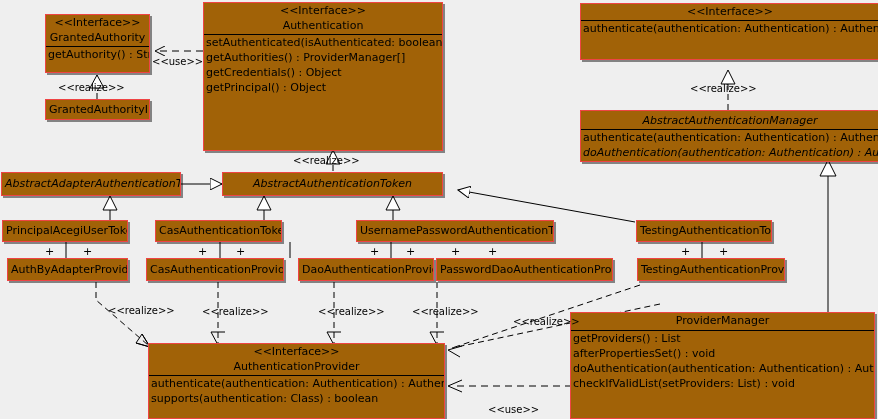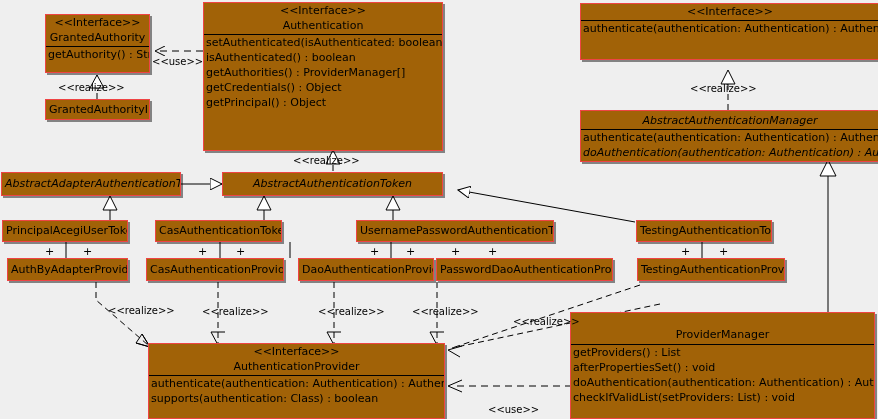--- a/index.html
+++ b/index.html
@@ -205,21 +205,20 @@
   </div>
 
   <div class="uml" style="left:203px; top:2px; width:240px; height:149px;">
     <div class="hdr">
       <span class="stereo">&lt;&lt;Interface&gt;&gt;</span>
       <span class="cname">Authentication</span>
     </div>
     <div class="divider"></div>
     <div class="ops">
       <span class="op">setAuthenticated(isAuthenticated: boolean) : void</span>
-      <span class="op">isAuthenticated() : boolean</span>
       <span class="op">getAuthorities() : ProviderManager[]</span>
       <span class="op">getCredentials() : Object</span>
       <span class="op">getPrincipal() : Object</span>
     </div>
   </div>
 
   <div class="uml" style="left:580px; top:3px; width:300px; height:57px;">
     <div class="hdr">
       <span class="stereo">&lt;&lt;Interface&gt;&gt;</span>
     </div>
@@ -312,21 +311,21 @@
       <span class="cname">AuthenticationProvider</span>
     </div>
     <div class="divider"></div>
     <div class="ops">
       <span class="op">authenticate(authentication: Authentication) : Authentication</span>
       <span class="op">supports(authentication: Class) : boolean</span>
     </div>
   </div>
 
   <div class="uml" style="left:570px; top:312px; width:305px; height:107px;">
-    <div class="hdr" style="padding-top:14px; padding-bottom:2px;">
+    <div class="hdr" style="padding-top:0; padding-bottom:2px;">
       <span class="cname">ProviderManager</span>
     </div>
     <div class="divider"></div>
     <div class="ops">
       <span class="op">getProviders() : List</span>
       <span class="op">afterPropertiesSet() : void</span>
       <span class="op">doAuthentication(authentication: Authentication) : Authentication</span>
       <span class="op">checkIfValidList(setProviders: List) : void</span>
     </div>
   </div>

